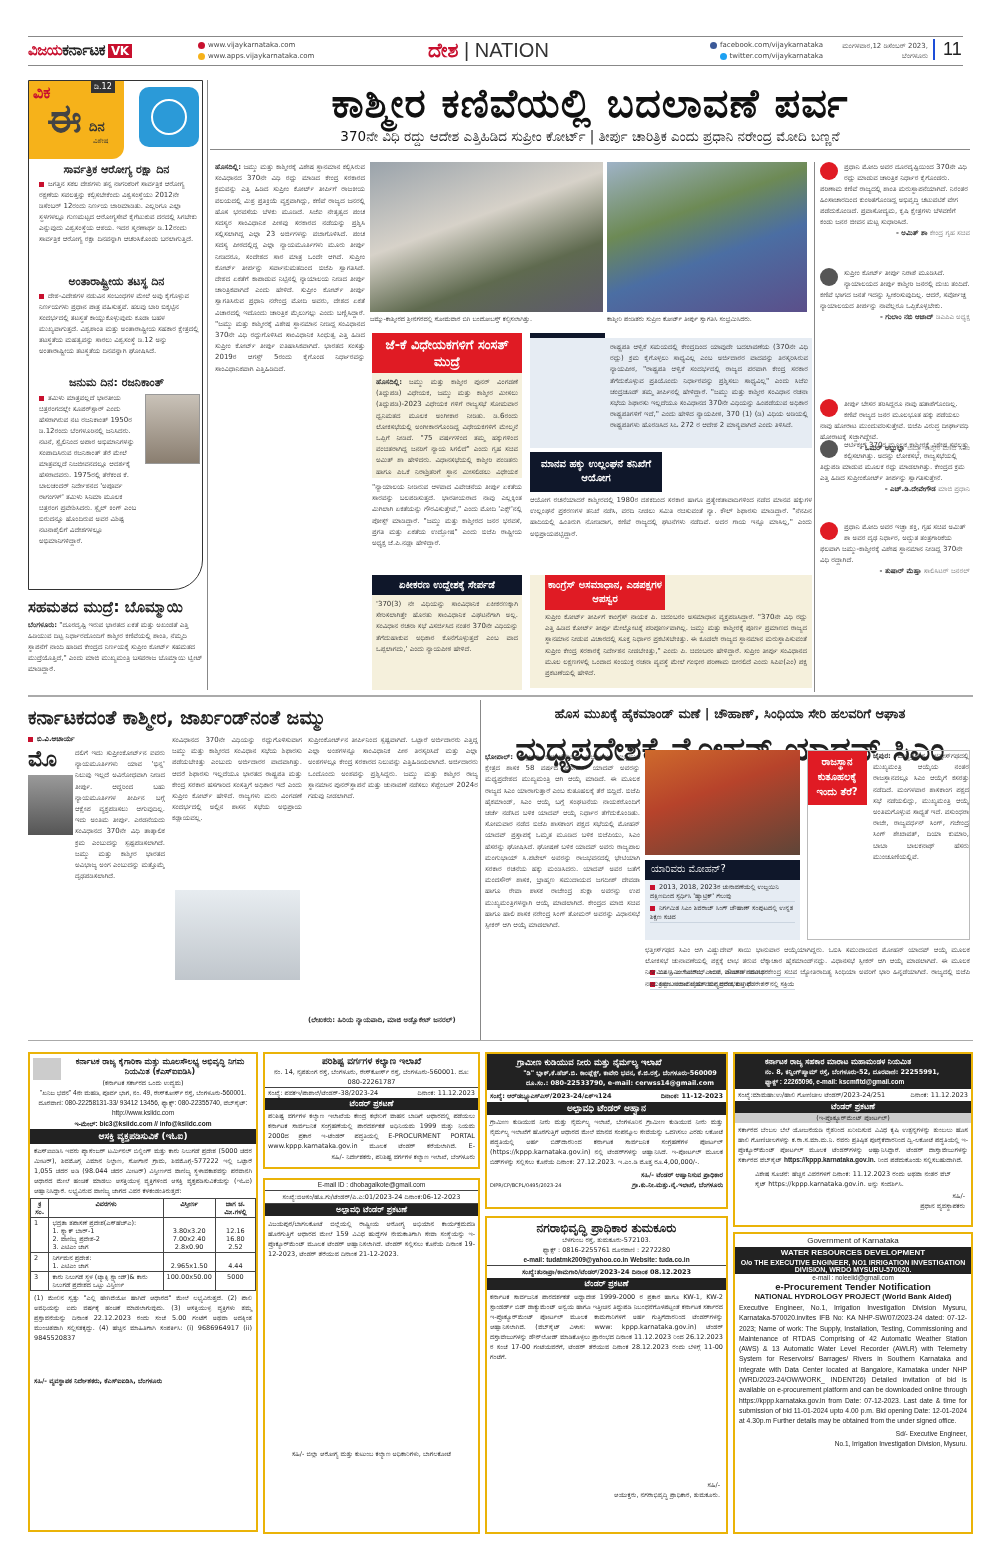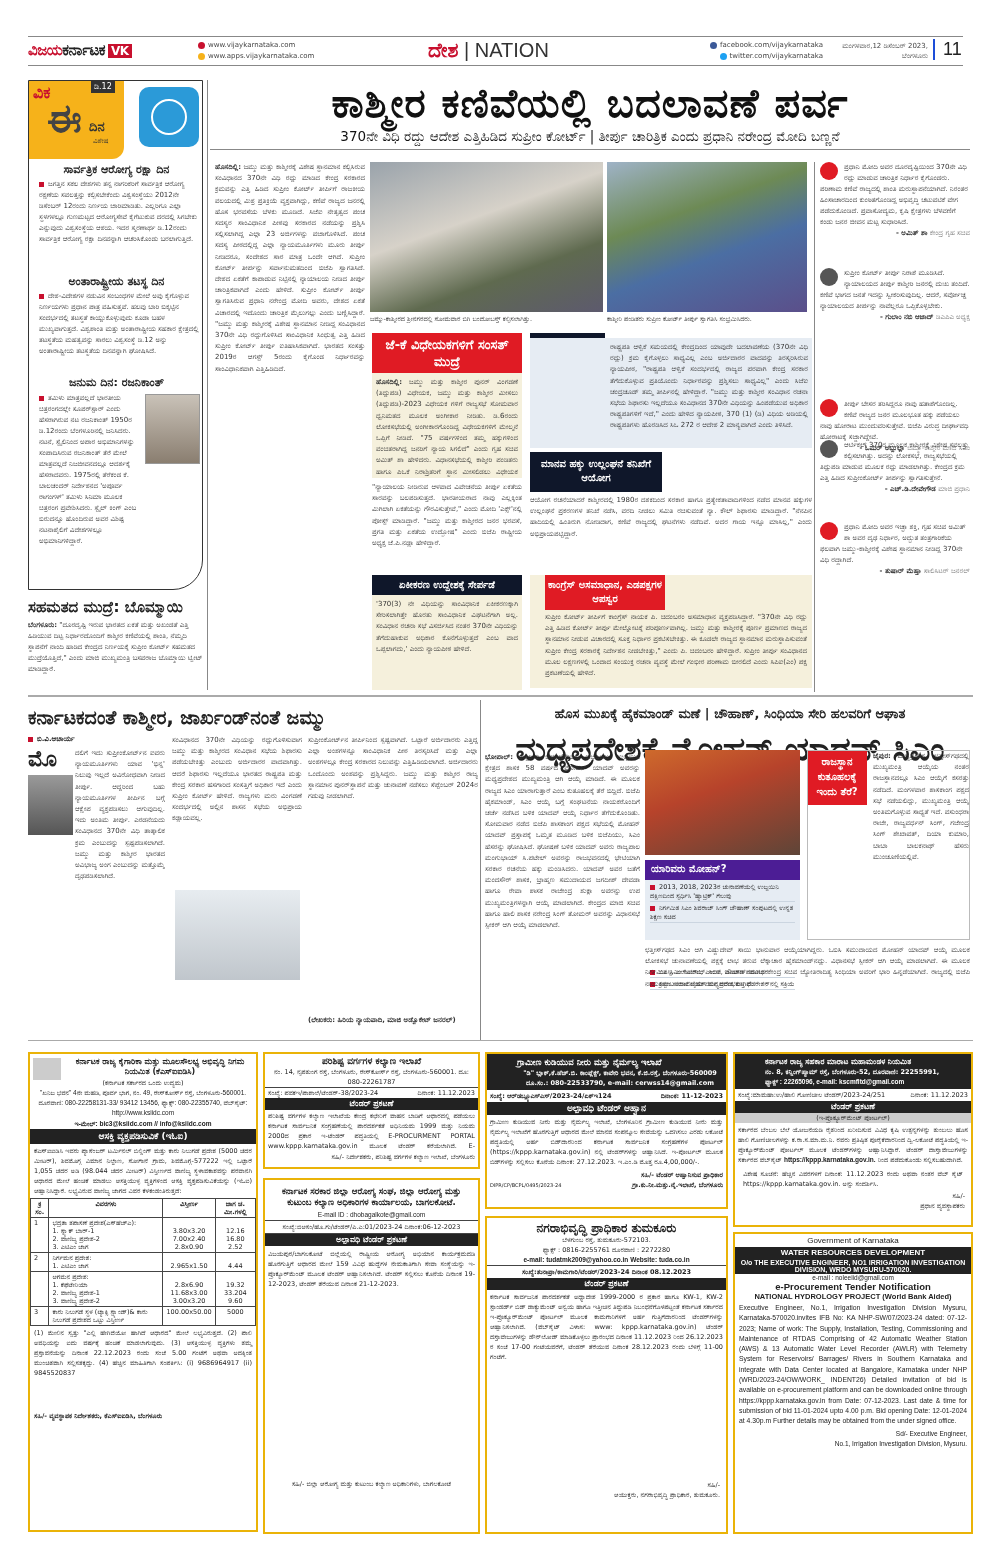--- a/index.html
+++ b/index.html
@@ -192,21 +192,21 @@
 <div class="abs col-text" style="left:308px;top:1015px;width:170px;font-weight:bold">(ಲೇಖಕರು: ಹಿರಿಯ ನ್ಯಾಯವಾದಿ, ಮಾಜಿ ಅಡ್ವೊಕೇಟ್ ಜನರಲ್)</div>
 
 <div class="abs vline" style="left:480px;top:700px;height:340px"></div>
 
 <div class="abs mp-kicker">ಹೊಸ ಮುಖಕ್ಕೆ ಹೈಕಮಾಂಡ್ ಮಣೆ | ಚೌಹಾಣ್, ಸಿಂಧಿಯಾ ಸೇರಿ ಹಲವರಿಗೆ ಆಘಾತ</div>
 <div class="abs mp-head">ಮಧ್ಯಪ್ರದೇಶಕ್ಕೆ ಮೋಹನ್ ಯಾದವ್ ಸಿಎಂ</div>
 <div class="abs col-text" style="left:485px;top:752px;width:155px;height:285px;overflow:hidden">
   <b>ಭೋಪಾಲ್:</b> <span>ಅಚ್ಚರಿಯ ಬೆಳವಣಿಗೆಯಲ್ಲಿ ಬಿಜೆಪಿಯು, ಉಜ್ಜಯಿನಿ ಕ್ಷೇತ್ರದ ಶಾಸಕ 58 ವರ್ಷದ ಮೋಹನ್ ಯಾದವ್ ಅವರನ್ನು ಮಧ್ಯಪ್ರದೇಶದ ಮುಖ್ಯಮಂತ್ರಿ ಆಗಿ ಆಯ್ಕೆ ಮಾಡಿದೆ. ಈ ಮೂಲಕ ರಾಜ್ಯದ ಸಿಎಂ ಯಾರಾಗುತ್ತಾರೆ ಎಂಬ ಕುತೂಹಲಕ್ಕೆ ತೆರೆ ಬಿದ್ದಿದೆ. ಬಿಜೆಪಿ ಹೈಕಮಾಂಡ್, ಸಿಎಂ ಆಯ್ಕೆ ಬಗ್ಗೆ ಸಂಘಟನೆಯ ನಾಯಕರೊಂದಿಗೆ ಚರ್ಚೆ ನಡೆಸಿದ ಬಳಿಕ ಯಾದವ್ ಆಯ್ಕೆ ನಿರ್ಧಾರ ತೆಗೆದುಕೊಂಡಿತು. ಸೋಮವಾರ ನಡೆದ ಬಿಜೆಪಿ ಶಾಸಕಾಂಗ ಪಕ್ಷದ ಸಭೆಯಲ್ಲಿ ಮೋಹನ್ ಯಾದವ್ ಪ್ರಸ್ತಾಪಕ್ಕೆ ಒಮ್ಮತ ಮೂಡಿದ ಬಳಿಕ ಬಿಜೆಪಿಯು, ಸಿಎಂ ಹೆಸರನ್ನು ಘೋಷಿಸಿದೆ. ಘೋಷಣೆ ಬಳಿಕ ಯಾದವ್ ಅವರು ರಾಜ್ಯಪಾಲ ಮಂಗುಭಾಯ್ ಸಿ.ಪಟೇಲ್ ಅವರನ್ನು ರಾಜಭವನದಲ್ಲಿ ಭೇಟಿಯಾಗಿ ಸರಕಾರ ರಚನೆಯ ಹಕ್ಕು ಮಂಡಿಸಿದರು. ಯಾದವ್ ಅವರ ಜತೆಗೆ ಮಂದಸೌರ್ ಶಾಸಕ, ಬ್ರಾಹ್ಮಣ ಸಮುದಾಯದ ಜಗದೀಶ್ ದೇವಡಾ ಹಾಗೂ ರೇವಾ ಶಾಸಕ ರಾಜೇಂದ್ರ ಶುಕ್ಲಾ ಅವರನ್ನು ಉಪ ಮುಖ್ಯಮಂತ್ರಿಗಳನ್ನಾಗಿ ಆಯ್ಕೆ ಮಾಡಲಾಗಿದೆ. ಕೇಂದ್ರದ ಮಾಜಿ ಸಚಿವ ಹಾಗೂ ಹಾಲಿ ಶಾಸಕ ನರೇಂದ್ರ ಸಿಂಗ್ ತೋಮರ್ ಅವರನ್ನು ವಿಧಾನಸಭೆ ಸ್ಪೀಕರ್ ಆಗಿ ಆಯ್ಕೆ ಮಾಡಲಾಗಿದೆ.</span>
 </div>
 <div class="abs mohan-photo"></div>
-<div class="abs" style="left:645px;top:860px;width:155px;height:20px;background:#4c1d95;color:#fff;font-size:10px;font-weight:bold;padding:3px 6px">ಯಾರಿವರು ಮೋಹನ್?</div>
+<div class="abs" style="left:645px;top:860px;width:155px;height:20px;background:#0f172a;color:#fff;font-size:10px;font-weight:normal;padding:3px 6px">ಯಾರಿವರು ಮೋಹನ್?</div>
 <div class="abs" style="left:645px;top:880px;width:155px;height:60px;background:#e6ecf3;padding:3px 5px">
   <div id="who-points">
       <div style="font-size: 6.5px; line-height: 9px; margin-bottom: 2px; border-bottom: 1px solid rgb(203, 213, 224);"><span class="bullet"></span>2013, 2018, 2023ರ ಚುನಾವಣೆಯಲ್ಲಿ ಉಜ್ಜಯಿನಿ ದಕ್ಷಿಣದಿಂದ ಸ್ಪರ್ಧಿಸಿ 'ಹ್ಯಾಟ್ರಿಕ್' ಗೆಲುವು</div>
       <div style="font-size: 6.5px; line-height: 9px; margin-bottom: 2px; border-bottom: 1px solid rgb(203, 213, 224);"><span class="bullet"></span>ನಿರ್ಗಮಿತ ಸಿಎಂ ಶಿವರಾಜ್ ಸಿಂಗ್ ಚೌಹಾಣ್ ಸಂಪುಟದಲ್ಲಿ ಉನ್ನತ ಶಿಕ್ಷಣ ಸಚಿವ</div>
       <div style="font-size: 6.5px; line-height: 9px; margin-bottom: 2px; border-bottom: 1px solid rgb(203, 213, 224); margin-top: 45px;"><span class="bullet"></span>ಬಿಎಸ್ಸಿ, ಎಲ್‌ಎಲ್‌ಬಿ, ಎಂಬಿಎ, ಪಿಎಚ್‌ಡಿ ಪದವೀಧರ</div>
       <div style="font-size: 6.5px; line-height: 9px; margin-bottom: 2px; border-bottom: 1px solid rgb(203, 213, 224);"><span class="bullet"></span>ಕ್ರೀಡಾ ಇಲಾಖೆ ಬೃಹತ್ ಮಧ್ಯಪ್ರದೇಶ ಕುಸ್ತಿ ಫೆಡರೇಶನ್‌ನಲ್ಲಿ ಸಕ್ರಿಯ</div>
     </div>
 </div>
 <div class="abs box-red" style="left:807px;top:750px;width:60px;height:55px;font-size:10px;line-height:15px;padding:4px 2px">ರಾಜಸ್ಥಾನ ಕುತೂಹಲಕ್ಕೆ ಇಂದು ತೆರೆ?</div>
 <div class="abs col-text" style="left:807px;top:750px;width:163px;height:190px;padding-left:65px;overflow:hidden;border:1px solid #bbb;">
@@ -252,35 +252,20 @@
         <tr>
           <td style="white-space: pre-line;">2</td>
           <td style="white-space: pre-line;">ನಿರ್ಗಮನ ಪ್ರದೇಶ:
 1. ಎಟಿಎಂ ಜಾಗ</td>
           <td style="white-space: pre-line; text-align: center;">
 2.965x1.50</td>
           <td style="white-space: pre-line; text-align: center;">
 4.44</td>
         </tr>
         <tr>
-          <td style="white-space: pre-line;"></td>
-          <td style="white-space: pre-line;">ಆಗಮನ ಪ್ರದೇಶ:
-1. ಕೆಫೆಟೇರಿಯಾ
-2. ವಾಣಿಜ್ಯ ಪ್ರದೇಶ-1
-3. ವಾಣಿಜ್ಯ ಪ್ರದೇಶ-2</td>
-          <td style="white-space: pre-line; text-align: center;">
-2.8x6.90
-11.68x3.00
-3.00x3.20</td>
-          <td style="white-space: pre-line; text-align: center;">
-19.32
-33.204
-9.60</td>
-        </tr>
-        <tr>
           <td style="white-space: pre-line;">3</td>
           <td style="white-space: pre-line;">ಕಾರು ನಿಲುಗಡೆ ಸ್ಥಳ (ಟ್ಯಾಕ್ಸಿ ಸ್ಟ್ಯಾಂಡ್)&amp; ಕಾರು ನಿಲುಗಡೆ ಪ್ರದೇಶದ ಒಟ್ಟು ವಿಸ್ತೀರ್ಣ</td>
           <td style="white-space: pre-line; text-align: center;">100.00x50.00</td>
           <td style="white-space: pre-line; text-align: center;">5000</td>
         </tr>
       </tbody>
   </table>
   <div class="ad-text" style="padding:2px 4px;height:85px;overflow:hidden">(1) ಮೇಲಿನ ಸ್ವತ್ತು "ಎಲ್ಲಿ ಹೇಗಿದೆಯೋ ಹಾಗಿದೆ ಆಧಾರದ" ಮೇಲೆ ಲಭ್ಯವಿರುತ್ತದೆ. (2) ಪಾಲಿ ಅವಧಿಯನ್ನು ಐದು ವರ್ಷಕ್ಕೆ ಹಂಚಿಕೆ ಮಾಡಲಾಗುವುದು. (3) ಆಸಕ್ತಿಯುಳ್ಳ ವ್ಯಕ್ತಿಗಳು ತಮ್ಮ ಪ್ರಸ್ತಾವನೆಯನ್ನು ದಿನಾಂಕ 22.12.2023 ರಂದು ಸಂಜೆ 5.00 ಗಂಟೆಗೆ ಅಥವಾ ಅದಕ್ಕಿಂತ ಮುಂಚಿತವಾಗಿ ಸಲ್ಲಿಸತಕ್ಕದ್ದು. (4) ಹೆಚ್ಚಿನ ಮಾಹಿತಿಗಾಗಿ ಸಂಪರ್ಕಿಸಿ: (i) 9686964917 (ii) 9845520837</div>
   <div class="ad-text" style="padding:0 4px;font-weight:bold">ಸಹಿ/- ವ್ಯವಸ್ಥಾಪಕ ನಿರ್ದೇಶಕರು, ಕೆಎಸ್ಐಐಡಿಸಿ, ಬೆಂಗಳೂರು</div>
 </div>
@@ -291,21 +276,20 @@
   <div class="ad-text" style="display:flex;justify-content:space-between;padding:0 3px;border-top:1px solid #444">
       <span>ಸಂಖ್ಯೆ: ಪವಕಇ/ಪಾಶಾಲೆ/ಟೆಂಡರ್-38/2023-24</span>
       <span>ದಿನಾಂಕ: 11.12.2023</span>
     </div>
   <div class="ad-dark" style="font-size:8px;padding:1px">ಟೆಂಡರ್ ಪ್ರಕಟಣೆ</div>
   <div class="ad-text" style="padding:1px 3px;height:42px;overflow:hidden">ಪರಿಶಿಷ್ಟ ವರ್ಗಗಳ ಕಲ್ಯಾಣ ಇಲಾಖೆಯ ಕೇಂದ್ರ ಕಛೇರಿಗೆ ವಾಹನ ಬಾಡಿಗೆ ಆಧಾರದಲ್ಲಿ ಪಡೆಯಲು ಕರ್ನಾಟಕ ಸಾರ್ವಜನಿಕ ಸಂಗ್ರಹಣೆಯಲ್ಲಿ ಪಾರದರ್ಶಕತೆ ಅಧಿನಿಯಮ 1999 ಮತ್ತು ನಿಯಮ 2000ದ ಪ್ರಕಾರ ಇ-ಟೆಂಡರ್ ಪದ್ಧತಿಯಲ್ಲಿ E-PROCURMENT PORTAL www.kppp.karnataka.gov.in ಮೂಲಕ ಟೆಂಡರ್ ಕರೆಯಲಾಗಿದೆ. E-PROCURMENT PORTAL www.kppp.karnataka.gov.in ನಲ್ಲಿ ವಿವರ ಪಡೆಯಬಹುದು.</div>
   <div class="ad-text" style="text-align:right;padding:0 3px">ಸಹಿ/- ನಿರ್ದೇಶಕರು, ಪರಿಶಿಷ್ಟ ವರ್ಗಗಳ ಕಲ್ಯಾಣ ಇಲಾಖೆ, ಬೆಂಗಳೂರು</div>
 </div>
 
 <div class="abs ad" style="left:263px;top:1178px;width:217px;height:356px">
-  <div style="text-align:center;font-size:8.5px;font-weight:bold;padding:6px 4px 2px">ಕರ್ನಾಟಕ ಸರಕಾರ ಜಿಲ್ಲಾ ಆರೋಗ್ಯ ಸಂಘ, ಜಿಲ್ಲಾ ಆರೋಗ್ಯ ಮತ್ತು ಕುಟುಂಬ ಕಲ್ಯಾಣ ಅಧಿಕಾರಿಗಳ ಕಾರ್ಯಾಲಯ, ಬಾಗಲಕೋಟೆ.</div>
   <div class="ad-text en-ad" style="text-align:center">E-mail ID : dhobagalkote@gmail.com</div>
   <div class="ad-text" style="text-align:center;border-top:1px solid #444;border-bottom:1px solid #444;padding:1px">ಸಂಖ್ಯೆ:ಜಿಆಸಂ/ಹೊ.ಗು/ಟೆಂಡರ್/ಪಿ.ಎ:01/2023-24 ದಿನಾಂಕ:06-12-2023</div>
   <div class="ad-dark" style="font-size:8px;padding:1px">ಅಲ್ಪಾವಧಿ ಟೆಂಡರ್ ಪ್ರಕಟಣೆ</div>
   <div class="ad-text" style="padding:3px;height:230px;overflow:hidden">ವಿಜಯಪುರ/ಬಾಗಲಕೋಟೆ ಜಿಲ್ಲೆಯಲ್ಲಿ ರಾಷ್ಟ್ರೀಯ ಆರೋಗ್ಯ ಅಭಿಯಾನ ಕಾರ್ಯಕ್ರಮದಡಿ ಹೊರಗುತ್ತಿಗೆ ಆಧಾರದ ಮೇಲೆ 159 ವಿವಿಧ ಹುದ್ದೆಗಳ ನೇಮಕಾತಿಗಾಗಿ ಸೇವಾ ಸಂಸ್ಥೆಯನ್ನು ಇ-ಪ್ರೊಕ್ಯೂರ್‌ಮೆಂಟ್ ಮೂಲಕ ಟೆಂಡರ್ ಆಹ್ವಾನಿಸಲಾಗಿದೆ. ಟೆಂಡರ್ ಸಲ್ಲಿಸಲು ಕೊನೆಯ ದಿನಾಂಕ 19-12-2023, ಟೆಂಡರ್ ತೆರೆಯುವ ದಿನಾಂಕ 21-12-2023.</div>
   <div class="ad-text" style="text-align:center;padding:3px">ಸಹಿ/- ಜಿಲ್ಲಾ ಆರೋಗ್ಯ ಮತ್ತು ಕುಟುಂಬ ಕಲ್ಯಾಣ ಅಧಿಕಾರಿಗಳು, ಬಾಗಲಕೋಟೆ</div>
 </div>
 
 <div class="abs ad" style="left:485px;top:1052px;width:243px;height:157px">
   <div class="ad-dark" style="font-size:8.5px;padding:3px 3px 0 30px;text-align:left">ಗ್ರಾಮೀಣ ಕುಡಿಯುವ ನೀರು ಮತ್ತು ನೈರ್ಮಲ್ಯ ಇಲಾಖೆ</div>
   <div class="ad-dark ad-text" style="color:#fff;text-align:center;padding:0 3px 0 30px">"ಡಿ" ಬ್ಲಾಕ್,ಕೆ.ಹೆಚ್.ಬಿ. ಕಾಂಪ್ಲೆಕ್ಸ್, ಕಾವೇರಿ ಭವನ, ಕೆ.ಜಿ.ರಸ್ತೆ, ಬೆಂಗಳೂರು-560009</div>
@@ -339,21 +323,21 @@
   <div class="ad-dark" style="font-size:7.5px;padding:3px 3px 0 30px;text-align:left">ಕರ್ನಾಟಕ ರಾಜ್ಯ ಸಹಕಾರ ಮಾರಾಟ ಮಹಾಮಂಡಳ ನಿಯಮಿತ</div>
   <div class="ad-dark ad-text" style="color:#fff;padding:0 3px 0 30px;text-align:left">ನಂ. 8, ಕನ್ನಿಂಗ್‌ಹ್ಯಾಮ್ ರಸ್ತೆ, ಬೆಂಗಳೂರು-52, ದೂರವಾಣಿ: 22255991,</div>
   <div class="ad-dark ad-text en-ad" style="color:#fff;padding:0 3px 2px 30px;text-align:left;font-weight:bold">ಫ್ಯಾಕ್ಸ್ : 22265096, e-mail: kscmfltd@gmail.com</div>
   <div class="ad-text" style="display:flex;justify-content:space-between;padding:1px 3px">
       <span>ಸಂಖ್ಯೆ:ಮಾಮಹಾ:ಉ/ಹಾಲಿ ಗೋಣಿಚೀಲ ಟೆಂಡರ್/2023-24/251</span>
       <span>ದಿನಾಂಕ: 11.12.2023</span>
     </div>
   <div class="ad-dark" style="font-size:8px;padding:1px">ಟೆಂಡರ್ ಪ್ರಕಟಣೆ</div>
   <div class="ad-text" style="text-align:center;background:#ccc">(ಇ-ಪ್ರೊಕ್ಯೂರ್‌ಮೆಂಟ್ ಪೋರ್ಟಲ್)</div>
   <div class="ad-text" style="padding:2px 3px"><span>ಸರ್ಕಾರದ ಬೆಂಬಲ ಬೆಲೆ ಯೋಜನೆಯಡಿ ರೈತರಿಂದ ಖರೀದಿಸುವ ವಿವಿಧ ಕೃಷಿ ಉತ್ಪನ್ನಗಳನ್ನು ತುಂಬಲು ಹೊಸ ಹಾಲಿ ಗೋಣಿಚೀಲಗಳನ್ನು ಕ.ರಾ.ಸ.ಮಾ.ಮ.ನಿ. ರವರು ಪ್ರತಿಷ್ಠಿತ ಪೂರೈಕೆದಾರರಿಂದ ದ್ವಿ-ಲಕೋಟೆ ಪದ್ಧತಿಯಲ್ಲಿ ಇ-ಪ್ರೊಕ್ಯೂರ್‌ಮೆಂಟ್ ಪೋರ್ಟಲ್ ಮೂಲಕ ಟೆಂಡರ್‌ಗಳನ್ನು ಆಹ್ವಾನಿಸಿದ್ದಾರೆ. ಟೆಂಡರ್ ದಾಸ್ತಾವೇಜುಗಳನ್ನು ಸರ್ಕಾರದ ವೆಬ್‌ಸೈಟ್</span> <b class="en-ad">https://kppp.karnataka.gov.in.</b> <span>ರಿಂದ ಪಡೆದುಕೊಂಡು ಸಲ್ಲಿಸಬಹುದಾಗಿದೆ.</span></div>
-  <div class="ad-text" style="padding:2px 8px">ವಿಶೇಷ ಸೂಚನೆ: ಹೆಚ್ಚಿನ ವಿವರಗಳಿಗೆ ದಿನಾಂಕ: 11.12.2023 ರಂದು ಅಥವಾ ನಂತರ ವೆಬ್ ಸೈಟ್ https://kppp.karnataka.gov.in. ಅನ್ನು ಸಂದರ್ಶಿಸಿ.</div>
+  <div class="ad-text" style="padding:2px 20px">ವಿಶೇಷ ಸೂಚನೆ: ಹೆಚ್ಚಿನ ವಿವರಗಳಿಗೆ ದಿನಾಂಕ: 11.12.2023 ರಂದು ಅಥವಾ ನಂತರ ವೆಬ್ ಸೈಟ್ https://kppp.karnataka.gov.in. ಅನ್ನು ಸಂದರ್ಶಿಸಿ.</div>
   <div class="ad-text" style="text-align:right;padding:0 6px">ಸಹಿ/-</div>
   <div class="ad-text" style="text-align:right;padding:0 6px">ಪ್ರಧಾನ ವ್ಯವಸ್ಥಾಪಕರು</div>
 </div>
 
 <div class="abs ad en-ad" style="left:733px;top:1232px;width:240px;height:302px">
   <div style="text-align:center;font-size:8px;padding:2px;font-family:'Liberation Sans',sans-serif">Government of Karnataka</div>
   <div class="ad-dark" style="font-size:8px;padding:1px;font-family:'Liberation Sans',sans-serif">WATER RESOURCES DEVELOPMENT</div>
   <div class="ad-dark" style="font-size:7px;padding:1px 3px;font-family:'Liberation Sans',sans-serif">O/o THE EXECUTIVE ENGINEER, NO1 IRRIGATION INVESTIGATION DIVISION, WRDO MYSURU-570020.</div>
   <div style="text-align:center;font-size:6.5px;font-family:'Liberation Sans',sans-serif">e-mail : noleeiid@gmail.com</div>
   <div style="text-align:center;font-size:9.5px;font-weight:bold;font-family:'Liberation Sans',sans-serif">e-Procurement Tender Notification</div>

